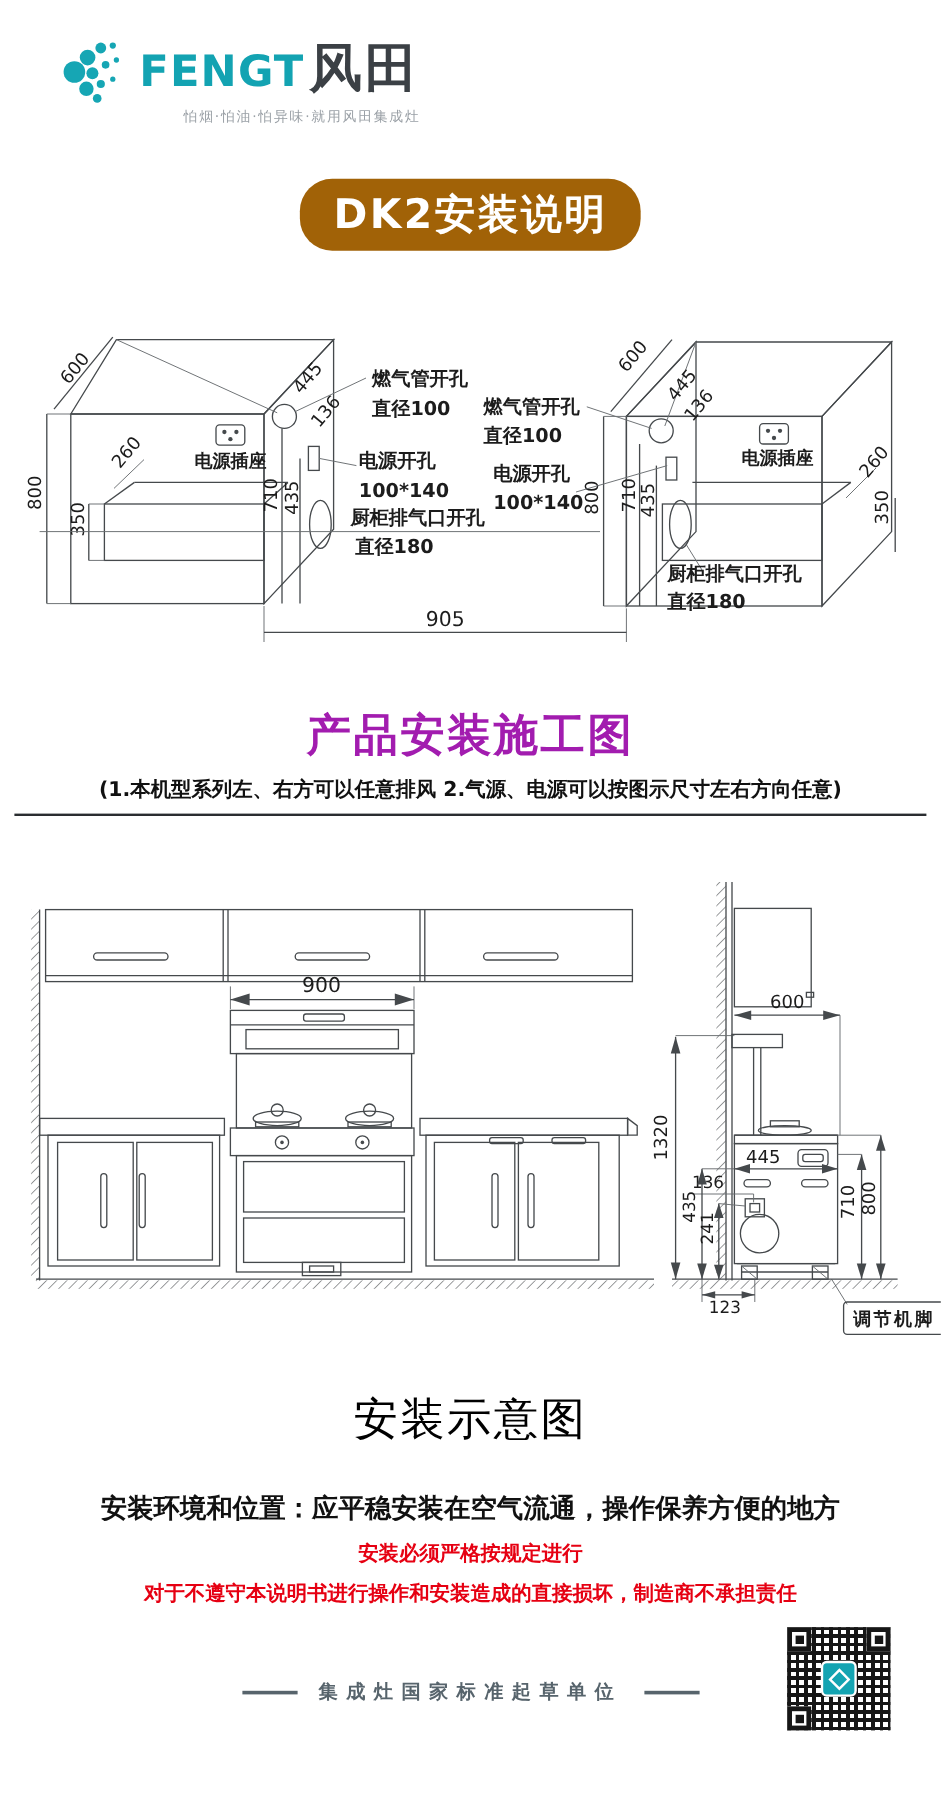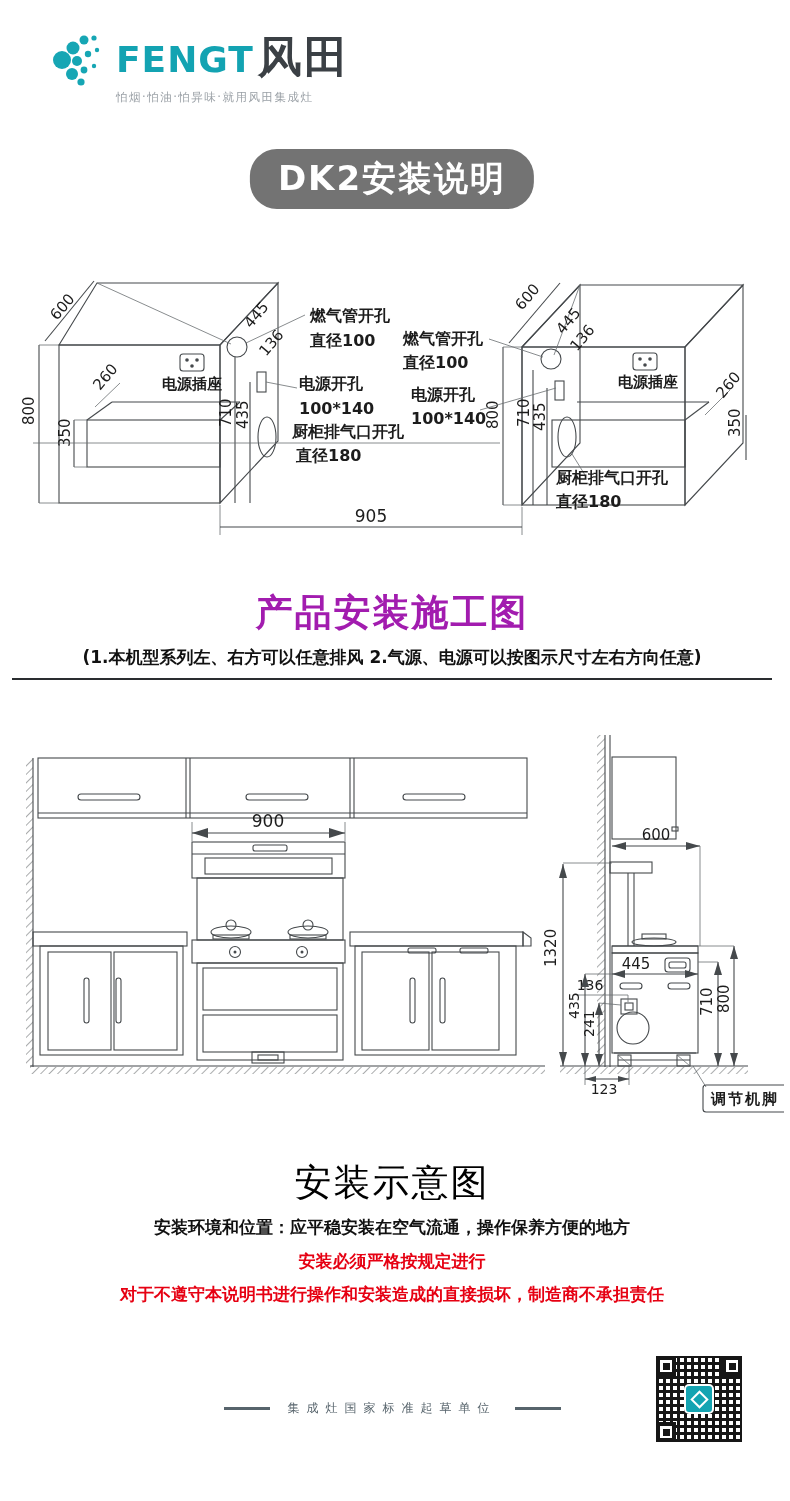--- a/index.html
+++ b/index.html
@@ -5,25 +5,25 @@
   html,body{margin:0;padding:0;background:#fff;}
   body{font-family:"DejaVu Sans","Liberation Sans",sans-serif;}
   .page{position:relative;width:784px;height:1501px;background:#fff;overflow:hidden;}
 
   
   .logo{position:absolute;left:50px;top:28px;display:flex;align-items:flex-start;gap:10px;}
   .logo-text{display:flex;flex-direction:column;}
   .brand-line{display:flex;align-items:baseline;}
   .brand-en{color:#13a3b2;font-size:36px;font-weight:800;letter-spacing:1px;}
   .brand-cn{color:#3b4045;font-size:44px;font-weight:800;margin-left:4px;letter-spacing:2px;}
-  .tagline{color:#9aa0a6;font-size:11.5px;letter-spacing:1.5px;margin-top:3px;}
+  .tagline{color:#9aa0a6;font-size:11.5px;letter-spacing:1.5px;margin-top:3px;margin-left:37px;}
 
   
   .banner{position:absolute;top:149px;left:50%;transform:translateX(-50%);
-    background:#737373;color:#fff;border-radius:27px;padding:7px 28px;
+    background:#a16207;color:#fff;border-radius:27px;padding:7px 28px;
     font-size:34px;font-weight:800;letter-spacing:2px;white-space:nowrap;}
 
   
   .svg1{position:absolute;top:255px;left:0;}
   .svg2{position:absolute;top:715px;left:0;}
   svg .ln{stroke:#45494c;fill:none;stroke-width:1.1px;}
   svg .thin{stroke:#6a6e71;stroke-width:0.8px;}
   svg .fillblk{fill:#45494c;stroke:none;}
   svg text{fill:#1c1c1c;stroke:none;}
   svg .lbl{font-size:16px;font-weight:700;}
@@ -32,29 +32,29 @@
   svg .dimL{font-size:17px;font-weight:500;}
 
   
   .sec1{position:absolute;top:588px;left:0;width:100%;text-align:center;}
   .sec1 .t{font-size:37px;font-weight:800;color:#a21caf;letter-spacing:2px;}
   .sec1 .s{font-size:17px;font-weight:600;color:#111;margin-top:8px;}
   .divider{position:absolute;top:678px;left:12px;right:12px;height:2px;background:#2a2d30;}
 
   .sec2{position:absolute;top:1158px;left:0;width:100%;text-align:center;}
   .sec2 .t{font-size:37px;font-weight:400;color:#000;letter-spacing:2px;}
-  .sec2 .l1{font-size:17px;font-weight:600;color:#111;margin-top:8px;}
+  .sec2 .l1{font-size:22px;font-weight:600;color:#111;margin-top:34px;}
   .sec2 .l2{font-size:17px;font-weight:600;color:#e60012;margin-top:11px;}
   .sec2 .l3{font-size:17px;font-weight:600;color:#e60012;margin-top:10px;}
 
   
   .footer{position:absolute;top:1400px;left:0;width:100%;display:flex;
     justify-content:center;align-items:center;gap:18px;color:#57646c;}
   .dash{width:46px;height:2.5px;background:#57646c;}
-  .ftext{font-size:12px;font-weight:400;letter-spacing:7px;}
+  .ftext{font-size:16px;font-weight:700;letter-spacing:7px;}
 
   
   .qr{position:absolute;left:656px;top:1356px;width:86px;height:86px;
     background-image:
       repeating-linear-gradient(0deg,#161616 0 3px,transparent 3px 7px),
       repeating-linear-gradient(90deg,#161616 0 3px,#fff 3px 7px);}
   .finder{position:absolute;width:20px;height:20px;background:#fff;border:4px solid #161616;box-sizing:border-box;display:flex;align-items:center;justify-content:center;}
   .finder i{display:block;width:7px;height:7px;background:#161616;}
   .f-tl{top:0;left:0;} .f-tr{top:0;right:0;} .f-bl{bottom:0;left:0;}
   .qr-badge{position:absolute;top:50%;left:50%;transform:translate(-50%,-50%);

